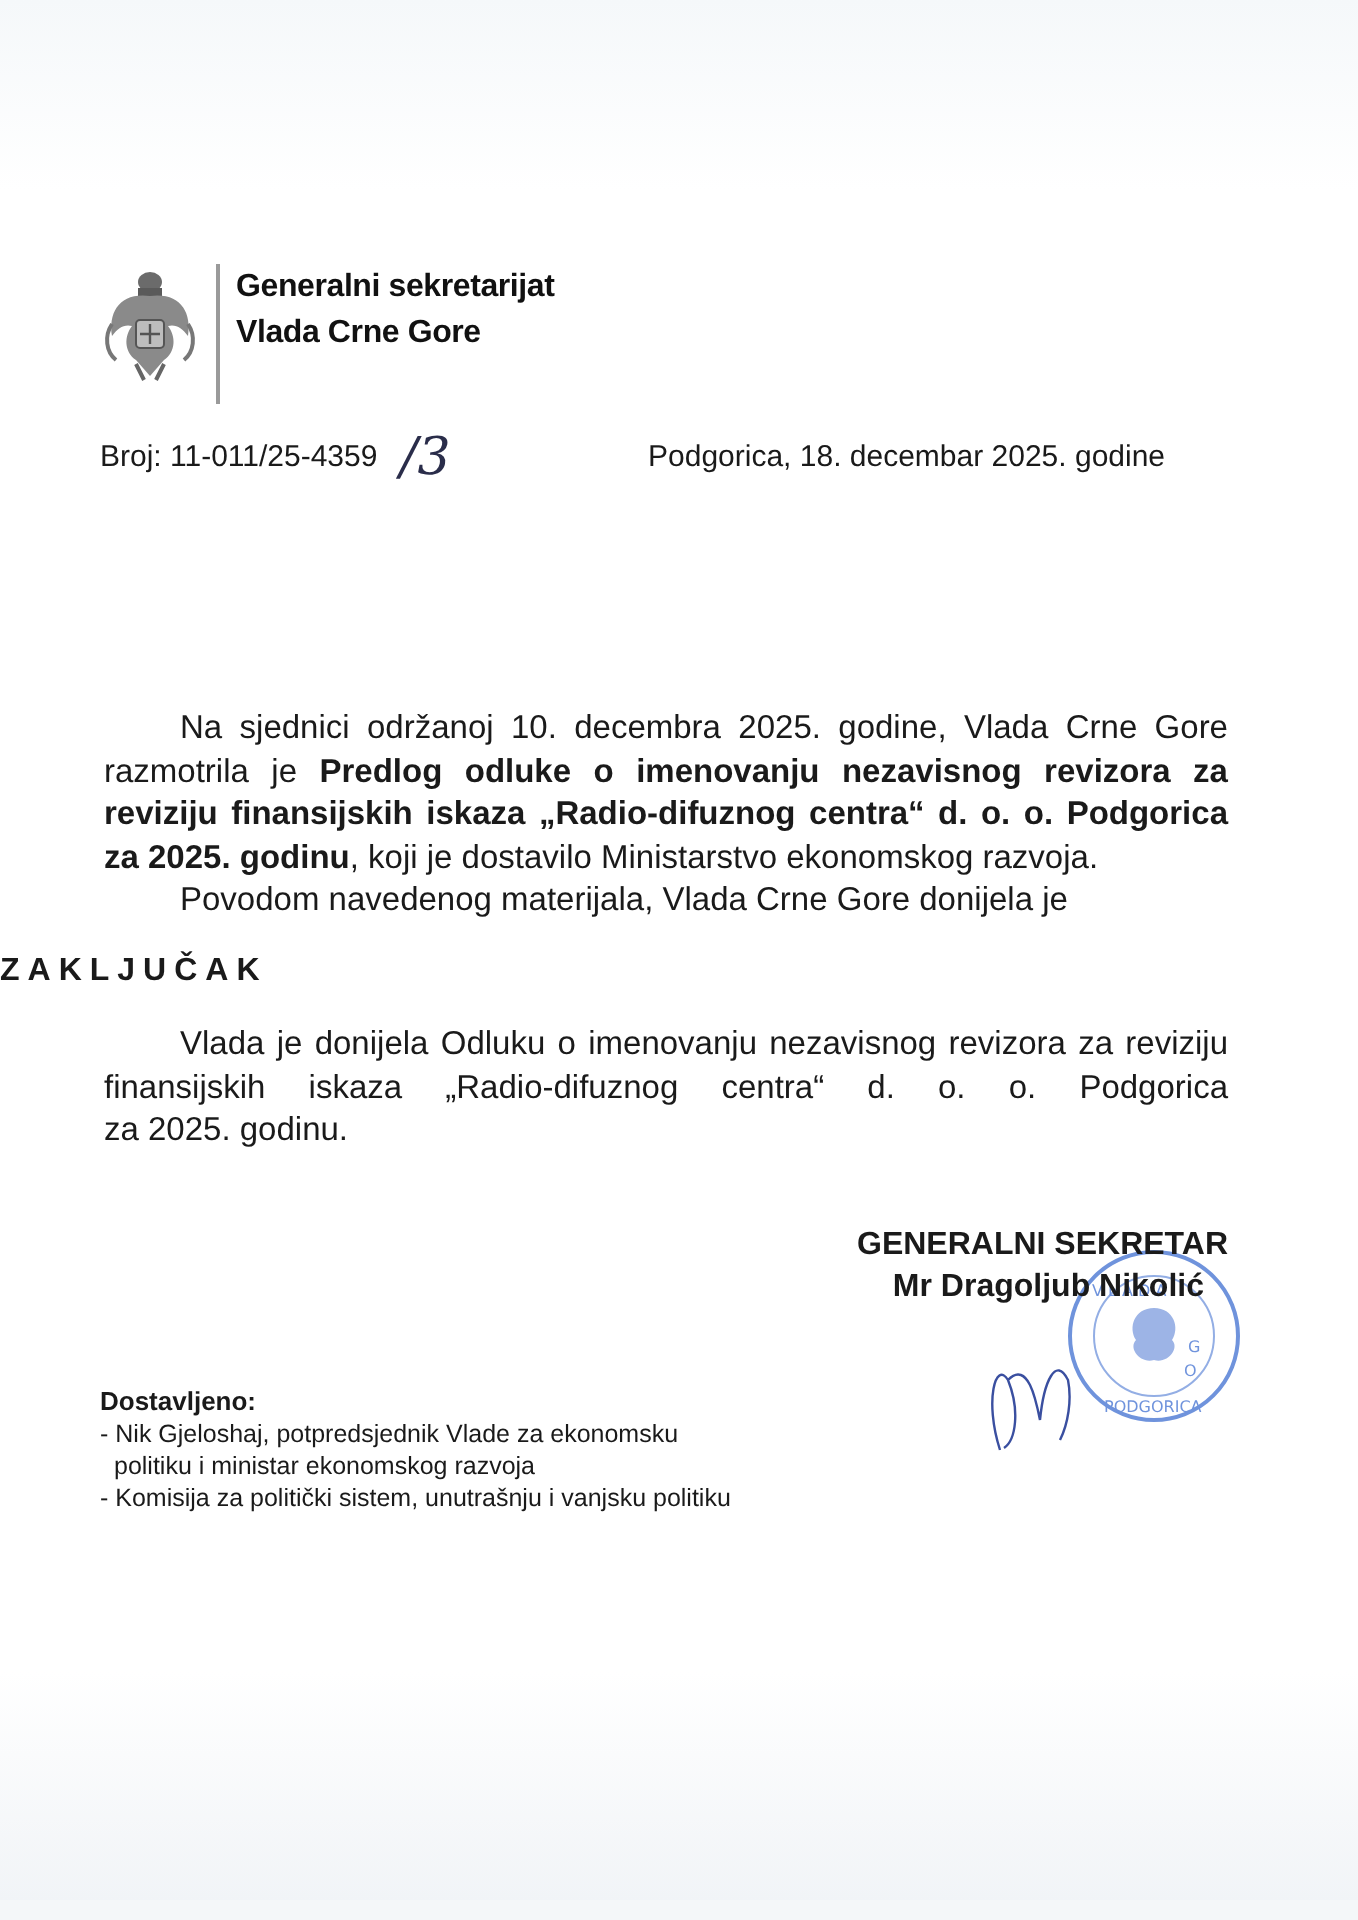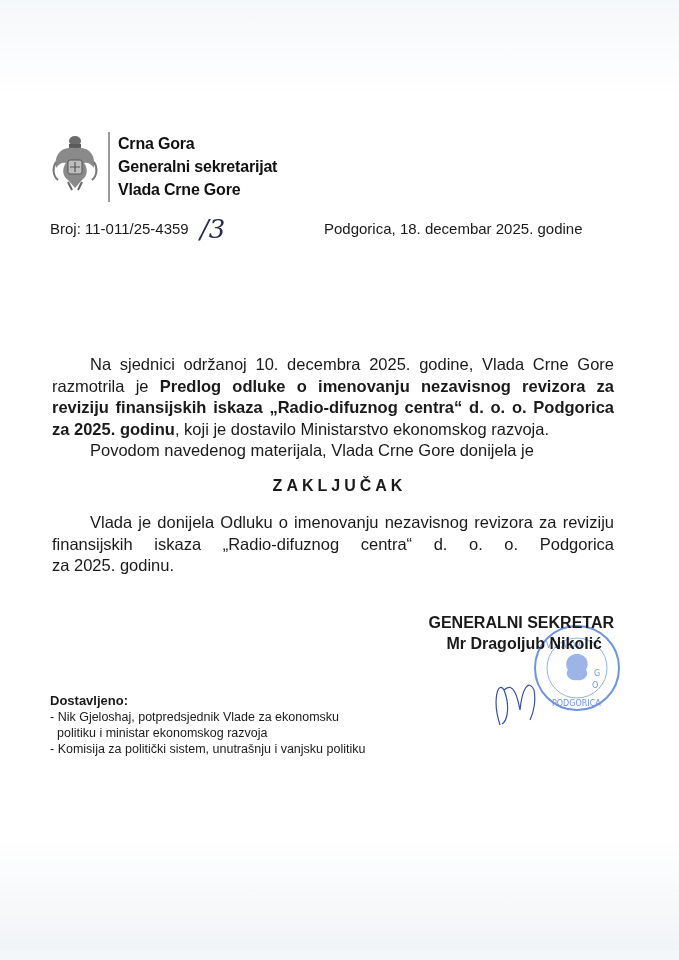--- a/index.html
+++ b/index.html
@@ -24,21 +24,21 @@
 
   .ref-row { position: absolute; left: 50px; top: 220px; width: 560px; font-size: 15px; }
   .ref-number { position: absolute; left: 0; top: 0; }
   .ref-handwritten { position: absolute; left: 150px; top: -6px; font-family: "DejaVu Serif", serif; font-size: 26px; font-style: italic; color: #2a2d4a; }
   .ref-date { position: absolute; left: 274px; top: 0; white-space: nowrap; }
 
   .body { position: absolute; left: 52px; width: 562px; font-size: 16.5px; line-height: 21.5px; text-align: justify; }
   .p1 { top: 354px; }
   .p1 .indent { padding-left: 38px; }
   .p2 { top: 440px; padding-left: 38px; width: 524px; }
-  .heading { position: absolute; left: 0; width: 679px; top: 477px; text-align: center; font-weight: bold; font-size: 16px; letter-spacing: 4px; }
+  .heading { position: absolute; left: 0; width: 679px; top: 477px; text-align: left; font-weight: bold; font-size: 16px; letter-spacing: 4px; }
   .p3 { top: 512px; }
   b { font-weight: bold; }
   .justify-line { display: block; text-align: justify; text-align-last: justify; }
   .left-line { display: block; text-align: left; }
 
   .signature { position: absolute; right: 65px; top: 612px; text-align: right; font-weight: bold; font-size: 16px; line-height: 21px; }
   .sig-title { display: block; }
   .sig-name { display: block; margin-right: 12px; }
   .stamp { position: absolute; left: 532px; top: 618px; width: 90px; height: 100px; opacity: 0.75; }
   .scribble { position: absolute; left: 490px; top: 650px; width: 60px; height: 80px; }
@@ -58,21 +58,20 @@
       <ellipse cx="25" cy="9" rx="6" ry="5" fill="#6b6b6b"></ellipse>
       <rect x="19" y="12" width="12" height="4" fill="#5a5a5a"></rect>
       <path d="M25 16 C10 14 4 24 6 36 C9 32 12 30 16 31 C12 36 12 44 18 48 L25 56 L32 48 C38 44 38 36 34 31 C38 30 41 32 44 36 C46 24 40 14 25 16Z" fill="#8a8a8a"></path>
       <path d="M6 30 C2 36 3 44 8 48 M44 30 C48 36 47 44 42 48" stroke="#777" stroke-width="2" fill="none"></path>
       <rect x="18" y="28" width="14" height="14" rx="2" fill="#bdbdbd" stroke="#555"></rect>
       <path d="M20 35 L30 35 M25 30 L25 40" stroke="#555" stroke-width="1.2"></path>
       <path d="M18 50 L22 58 M32 50 L28 58" stroke="#666" stroke-width="2"></path>
     </svg>
     <div class="divider"></div>
     <div class="header-lines">
-      <span class="header-line">Crna Gora</span>
       <span class="header-line">Generalni sekretarijat</span>
       <span class="header-line">Vlada Crne Gore</span>
     </div>
   </div>
 
   <div class="ref-row">
     <span class="ref-number">Broj: 11-011/25-4359</span>
     <span class="ref-handwritten">/3</span>
     <span class="ref-date">Podgorica, 18. decembar 2025. godine</span>
   </div>

